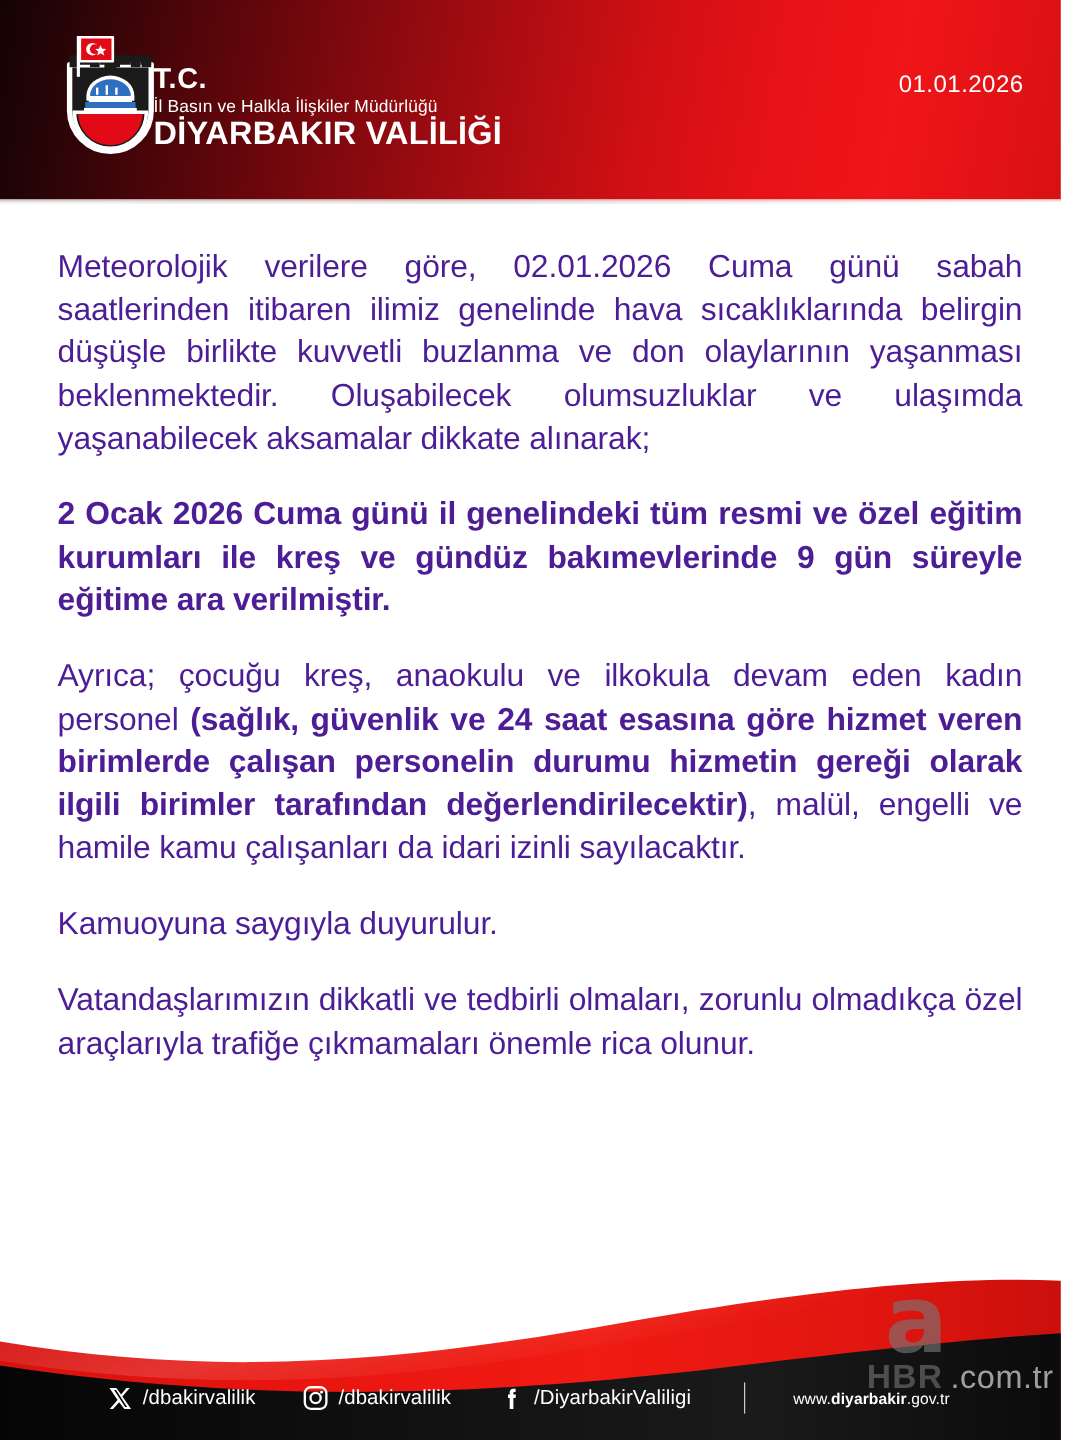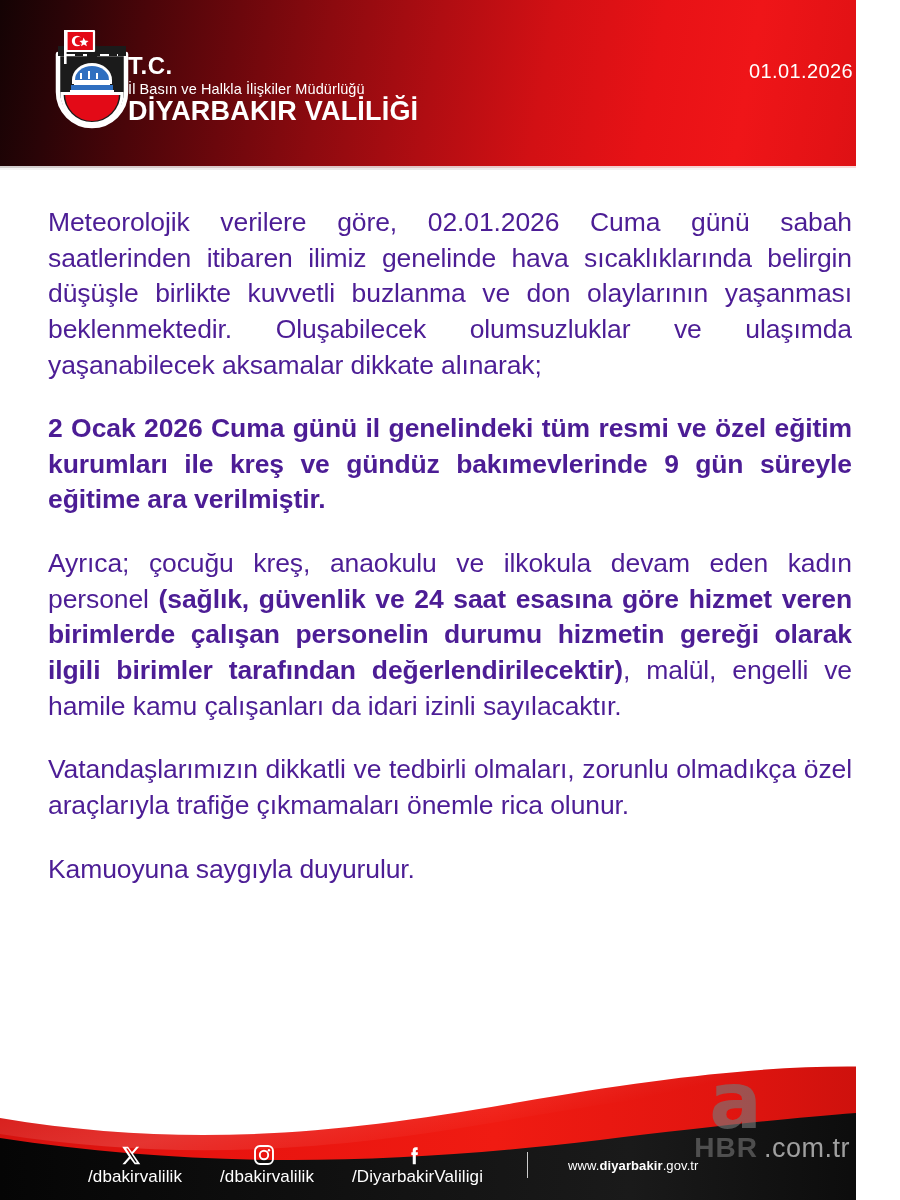--- a/index.html
+++ b/index.html
@@ -9,20 +9,21 @@
   }
   body {
     font-family: "Liberation Sans", sans-serif;
   }
   #page {
     position: relative;
     width: 856px;
     height: 1200px;
     overflow: hidden;
     background: #ffffff;
+    padding-left: 28px;
   }
 
   
   #header {
     position: absolute;
     left: 0; top: 0;
     width: 900px;
     height: 168px;
     background:
       linear-gradient(100deg,
@@ -137,21 +138,20 @@
     align-items: center;
     padding-left: 88px;
     box-sizing: border-box;
     color: #ffffff;
   }
   .social {
     display: flex;
     align-items: center;
     margin-right: 38px;
     white-space: nowrap;
-    flex-direction: column;
   }
   .social .glyph {
     display: inline-flex;
     align-items: center;
     justify-content: center;
     width: 24px; height: 24px;
     margin-right: 7px;
   }
   .social .handle {
     font-size: 17px;
@@ -259,23 +259,23 @@
   </div>
   <div id="header-bottom-edge"></div>
 
   <div id="content">
     <p class="para">Meteorolojik verilere göre, 02.01.2026 Cuma günü sabah saatlerinden itibaren ilimiz genelinde hava sıcaklıklarında belirgin düşüşle birlikte kuvvetli buzlanma ve don olaylarının yaşanması beklenmektedir. Oluşabilecek olumsuzluklar ve ulaşımda yaşanabilecek aksamalar dikkate alınarak;</p>
 
     <p class="para bold">2 Ocak 2026 Cuma günü il genelindeki tüm resmi ve özel eğitim kurumları ile kreş ve gündüz bakımevlerinde 9 gün süreyle eğitime ara verilmiştir.</p>
 
     <p class="para"><span>Ayrıca; çocuğu kreş, anaokulu ve ilkokula devam eden kadın personel </span><b>(sağlık, güvenlik ve 24  saat esasına göre hizmet veren birimlerde çalışan personelin durumu hizmetin gereği olarak ilgili birimler tarafından değerlendirilecektir)</b><span>, malül, engelli ve hamile kamu çalışanları da idari izinli sayılacaktır.</span></p>
 
+    <p class="para nojust">Kamuoyuna saygıyla duyurulur.</p>
+
     <p class="para">Vatandaşlarımızın dikkatli ve tedbirli olmaları, zorunlu olmadıkça özel araçlarıyla trafiğe çıkmamaları önemle rica olunur.</p>
-
-    <p class="para nojust">Kamuoyuna saygıyla duyurulur.</p>
   </div>
 
   <svg id="waves" viewBox="0 0 900 160" preserveAspectRatio="none" xmlns="http://www.w3.org/2000/svg">
     <defs>
       <linearGradient id="redWaveGrad" x1="0" y1="0" x2="1" y2="0">
         <linearGradient></linearGradient>
         <stop offset="0%" stop-color="#d6120f"></stop>
         <stop offset="25%" stop-color="#e8140f"></stop>
         <stop offset="55%" stop-color="#f01b12"></stop>
         <stop offset="80%" stop-color="#e21510"></stop>

